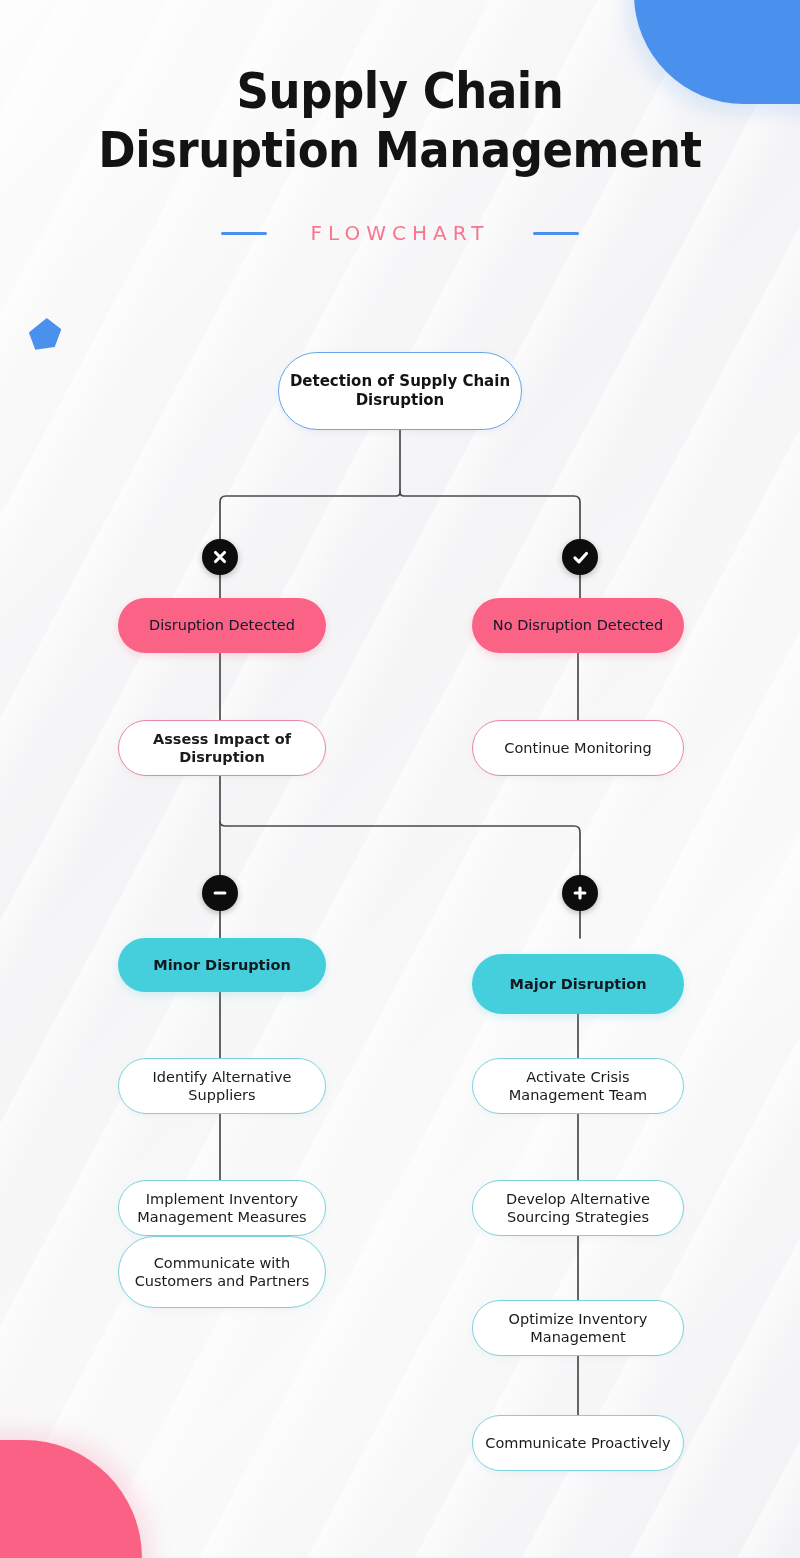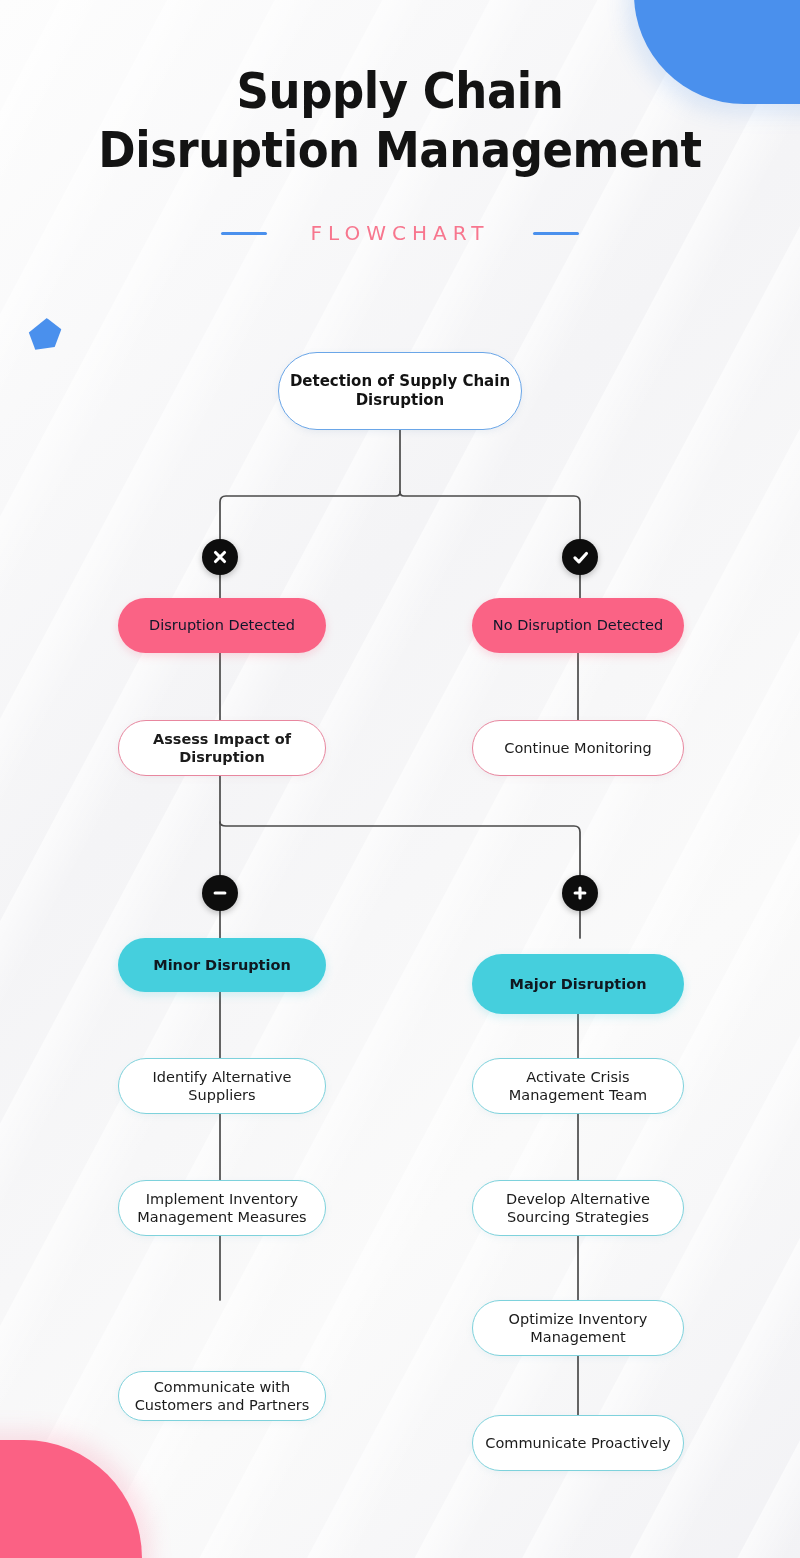--- a/index.html
+++ b/index.html
@@ -284,21 +284,21 @@
     <div class="node node-pill-cyan" style="left:472px; top:938px; width:212px; height:60px;margin-top:16px;">
       <span>Major Disruption</span>
     </div>
 
     <div class="node node-outline-cyan" style="left:118px; top:1058px; width:208px; height:56px; padding:0 20px;">
       <span>Identify Alternative Suppliers</span>
     </div>
     <div class="node node-outline-cyan" style="left:118px; top:1180px; width:208px; height:56px; padding:0 14px;">
       <span>Implement Inventory Management Measures</span>
     </div>
-    <div class="node node-outline-cyan" style="left:118px; top:1371px; width:208px; height:50px; padding:0 14px;justify-content:center;">
+    <div class="node node-outline-cyan" style="left:118px; top:1236px; width:208px; height:72px; padding:0 14px;justify-content:center;">
       <span>Communicate with Customers and Partners</span>
     </div>
 
     <div class="node node-outline-cyan" style="left:472px; top:1180px; width:212px; height:56px; padding:0 16px;">
       <span>Develop Alternative Sourcing Strategies</span>
     </div>
     <div class="node node-outline-cyan" style="left:472px; top:1058px; width:212px; height:56px; padding:0 20px;">
       <span>Activate Crisis Management Team</span>
     </div>
     <div class="node node-outline-cyan" style="left:472px; top:1300px; width:212px; height:56px; padding:0 20px;">

